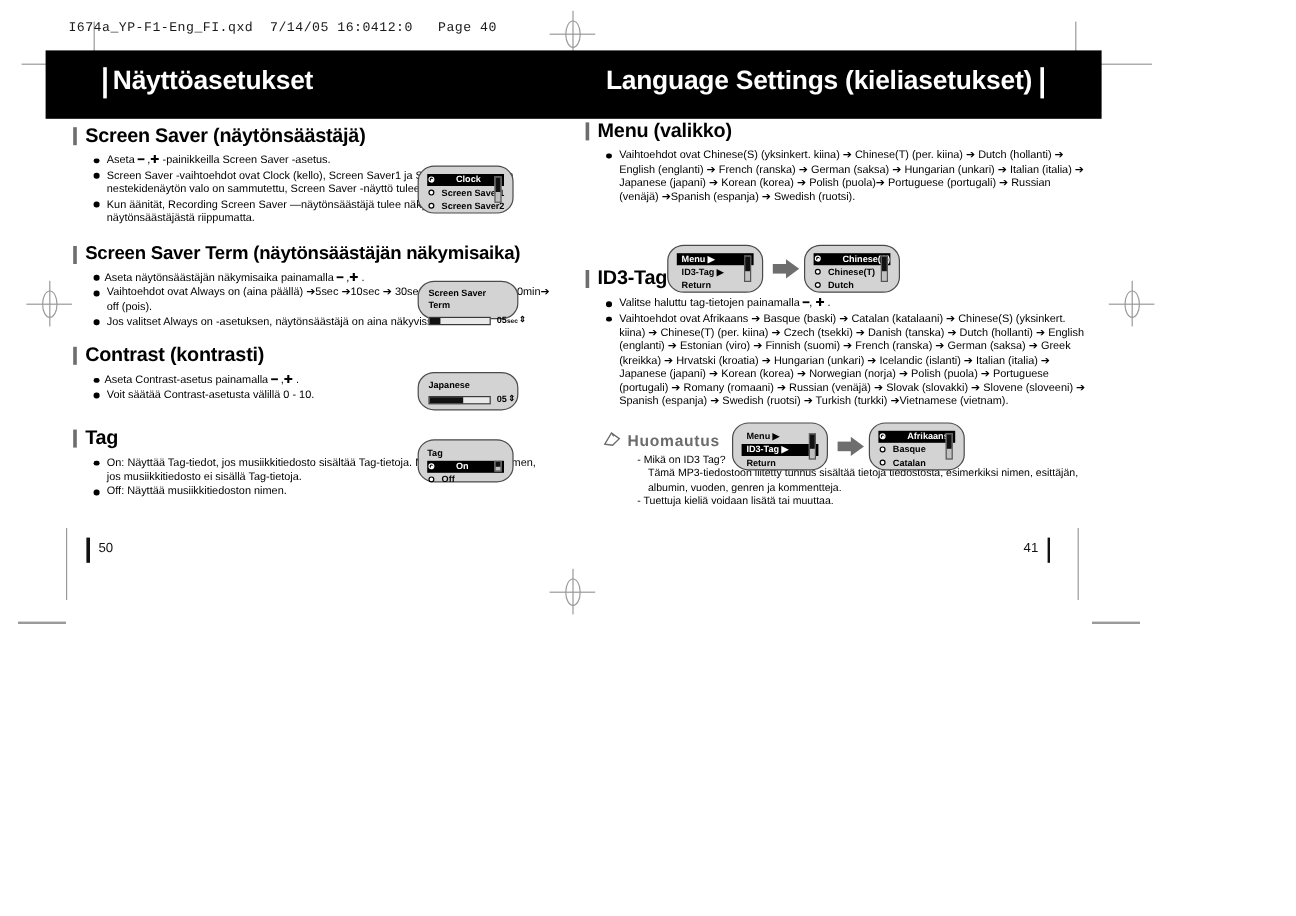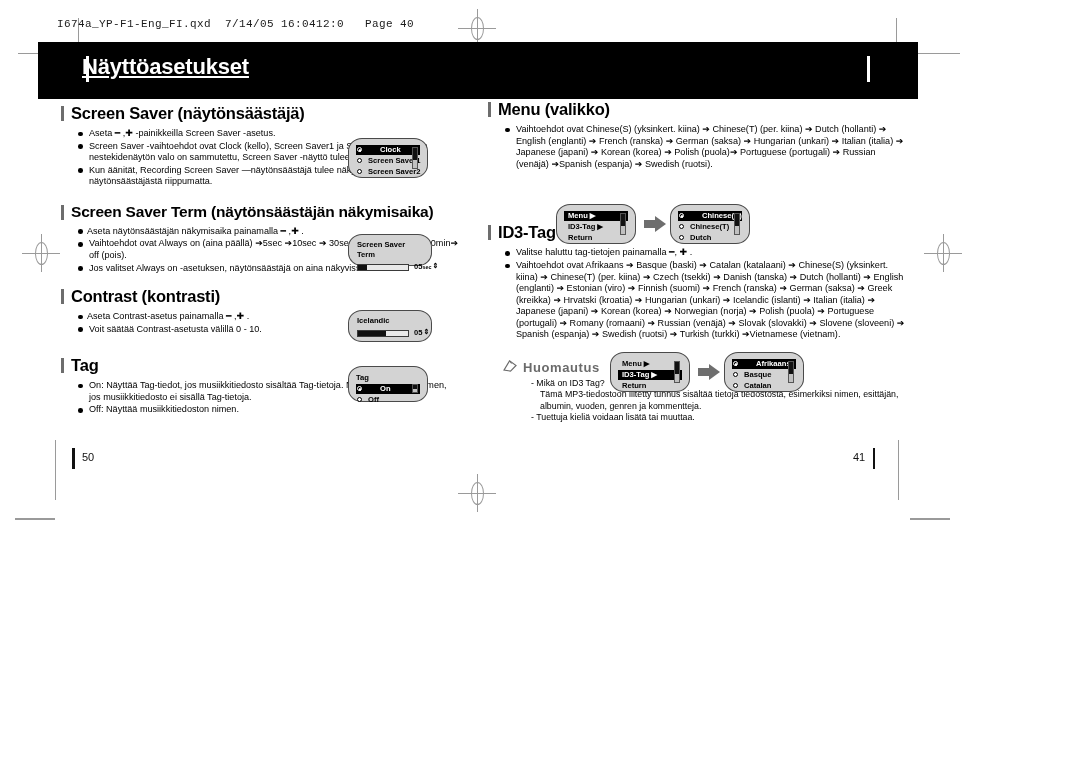--- a/index.html
+++ b/index.html
@@ -31,21 +31,21 @@
 
   
   .header{
     position:absolute;left:38px;top:42px;width:880px;height:57px;
     background:#000;
   }
   .header .htitle{
     position:absolute;top:12px;color:#fff;
     font-size:22px;font-weight:bold;letter-spacing:-.2px;white-space:nowrap;
   }
-  .header .hleft{left:44px;text-decoration:underline;}
+  .header .hleft{left:56px;}
   .header .hright{right:58px;}
   .header .bar{position:absolute;background:#fff;width:3px;height:26px;top:14px;}
   .header .barl{left:48px;}
   .header .barr{right:48px;}
 
   
   .colL{position:absolute;left:60px;top:104px;width:400px;}
   .colR{position:absolute;left:487px;top:100px;width:420px;}
 
   
@@ -187,20 +187,21 @@
     <div class="rv"></div>
       <div class="rh"></div>
       <div class="rc"></div>
   </div>
 
   <div class="fileinfo">I674a_YP-F1-Eng_FI.qxd  7/14/05 16:0412:0   Page 40</div>
 
   <div class="header">
     <div class="bar barl"></div>
     <div class="htitle hleft">Näyttöasetukset</div>
+    <div class="htitle hright">Language Settings (kieliasetukset)</div>
     <div class="bar barr"></div>
   </div>
 
   <div class="colL">
 
     <h2 class="h2">Screen Saver (näytönsäästäjä)</h2>
     <ul class="blist">
       <li>Aseta ━ ,✚ -painikkeilla Screen Saver -asetus.</li>
       <li>Screen Saver -vaihtoehdot ovat Clock (kello), Screen Saver1 ja Screen Saver2. Kun nestekidenäytön valo on sammutettu, Screen Saver -näyttö tulee näkyviin.</li>
       <li>Kun äänität, Recording Screen Saver —näytönsäästäjä tulee näkyviin asetetusta näytönsäästäjästä riippumatta.</li>
@@ -259,21 +260,21 @@
         <div class="track">
           <div class="fill" style="width:18%;"></div>
         </div>
         <div class="val"><span>05</span><sub>sec</sub><span class="updown">⇕</span></div>
       </div>
     </div>
   </div>
 
   <div class="lcd" style="left:348px;top:310px;width:84px;height:32px;">
     <div class="scr" style="left:8px;right:6px;top:5px;">
-      <div class="title">Icelandic</div>
+      <div class="title">Japanese</div>
       <div class="slider">
         <div class="track">
           <div class="fill" style="width:55%;"></div>
         </div>
         <div class="val"><span>05</span><span class="updown">⇕</span></div>
       </div>
     </div>
   </div>
 
   <div class="lcd" style="left:348px;top:366px;width:80px;height:36px;">

